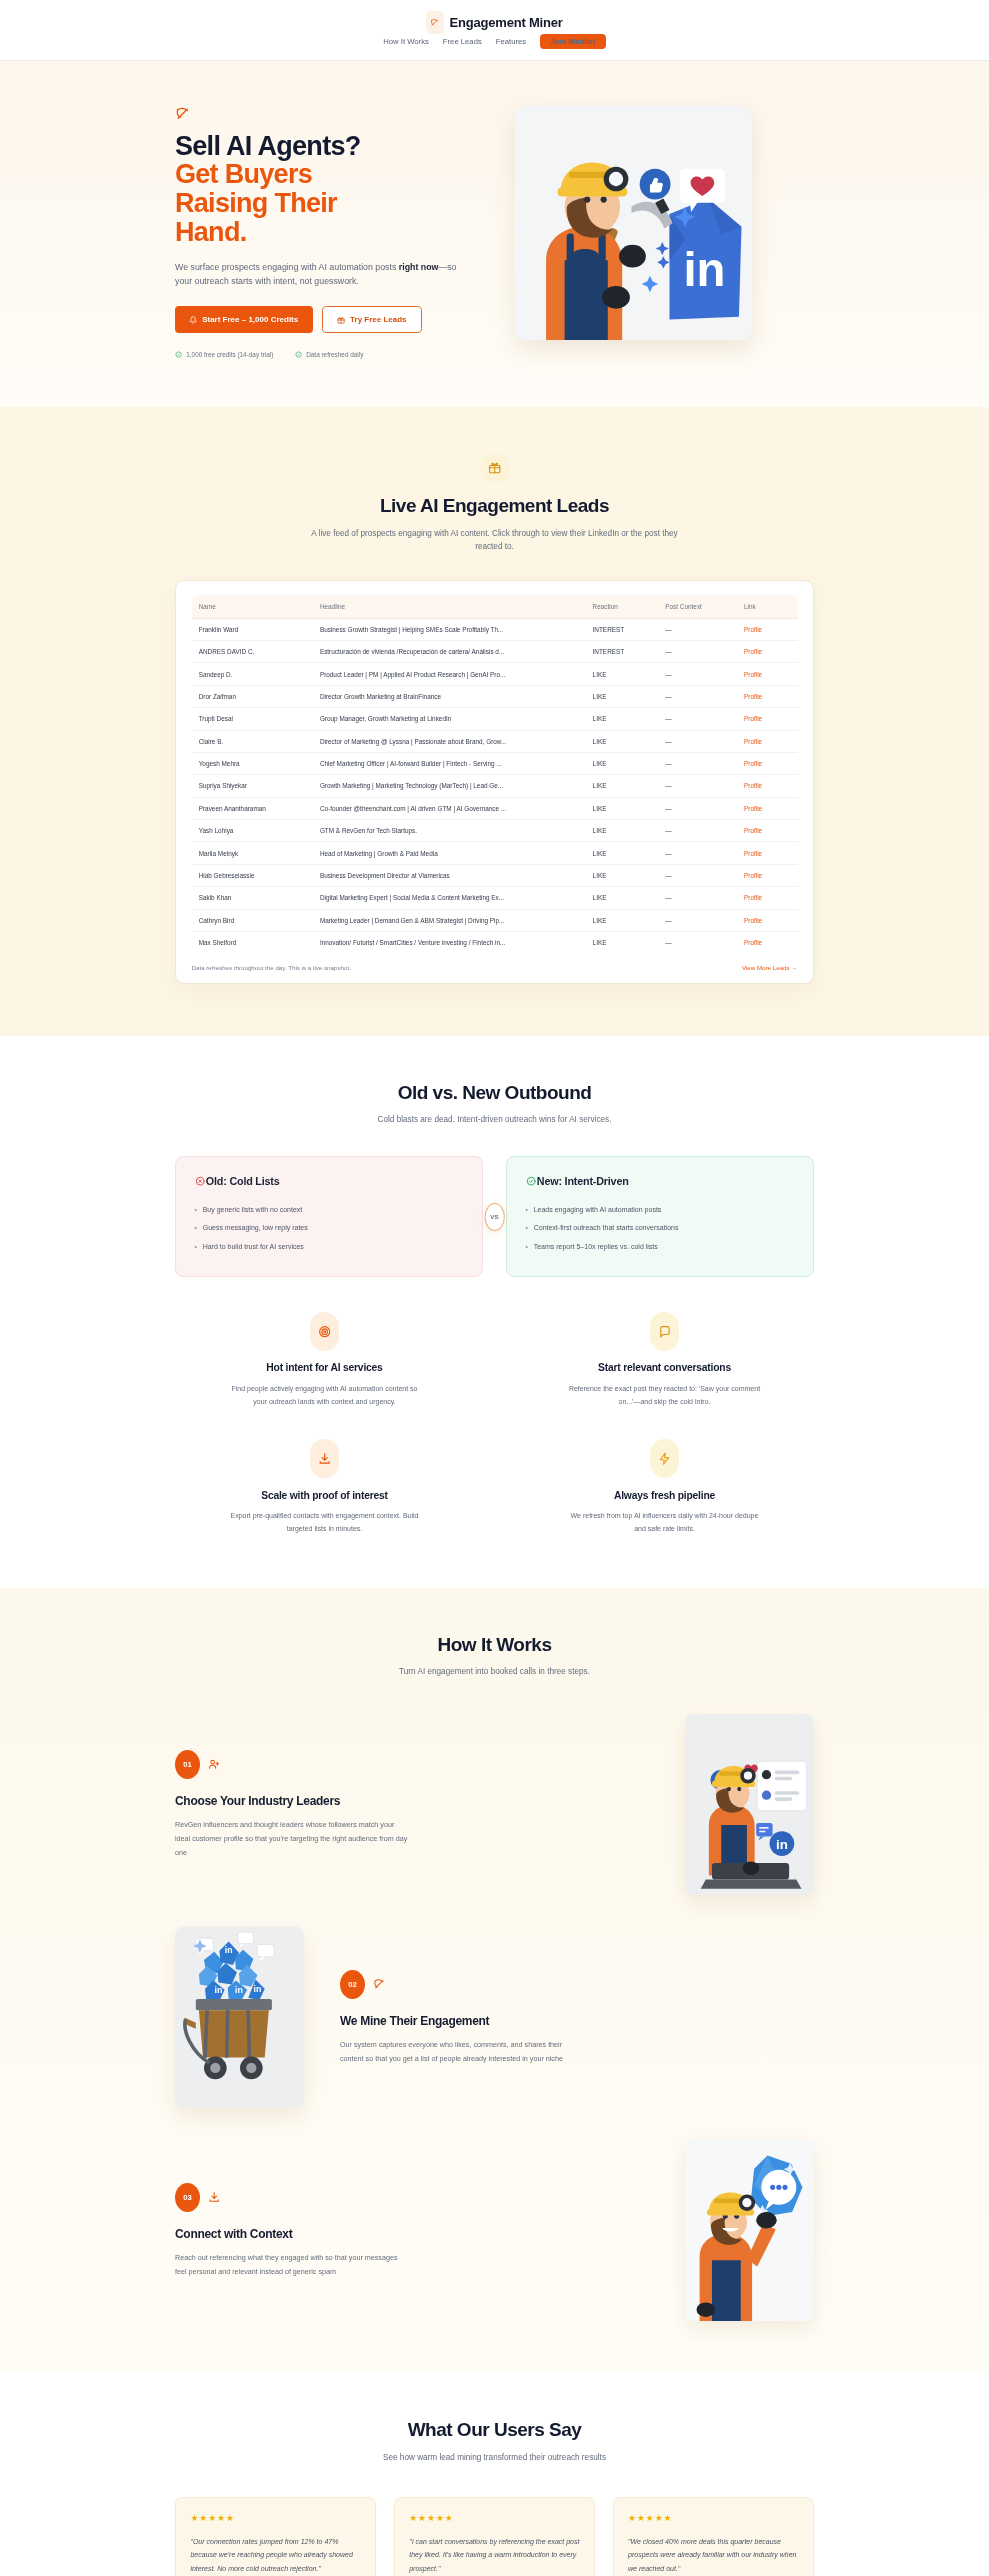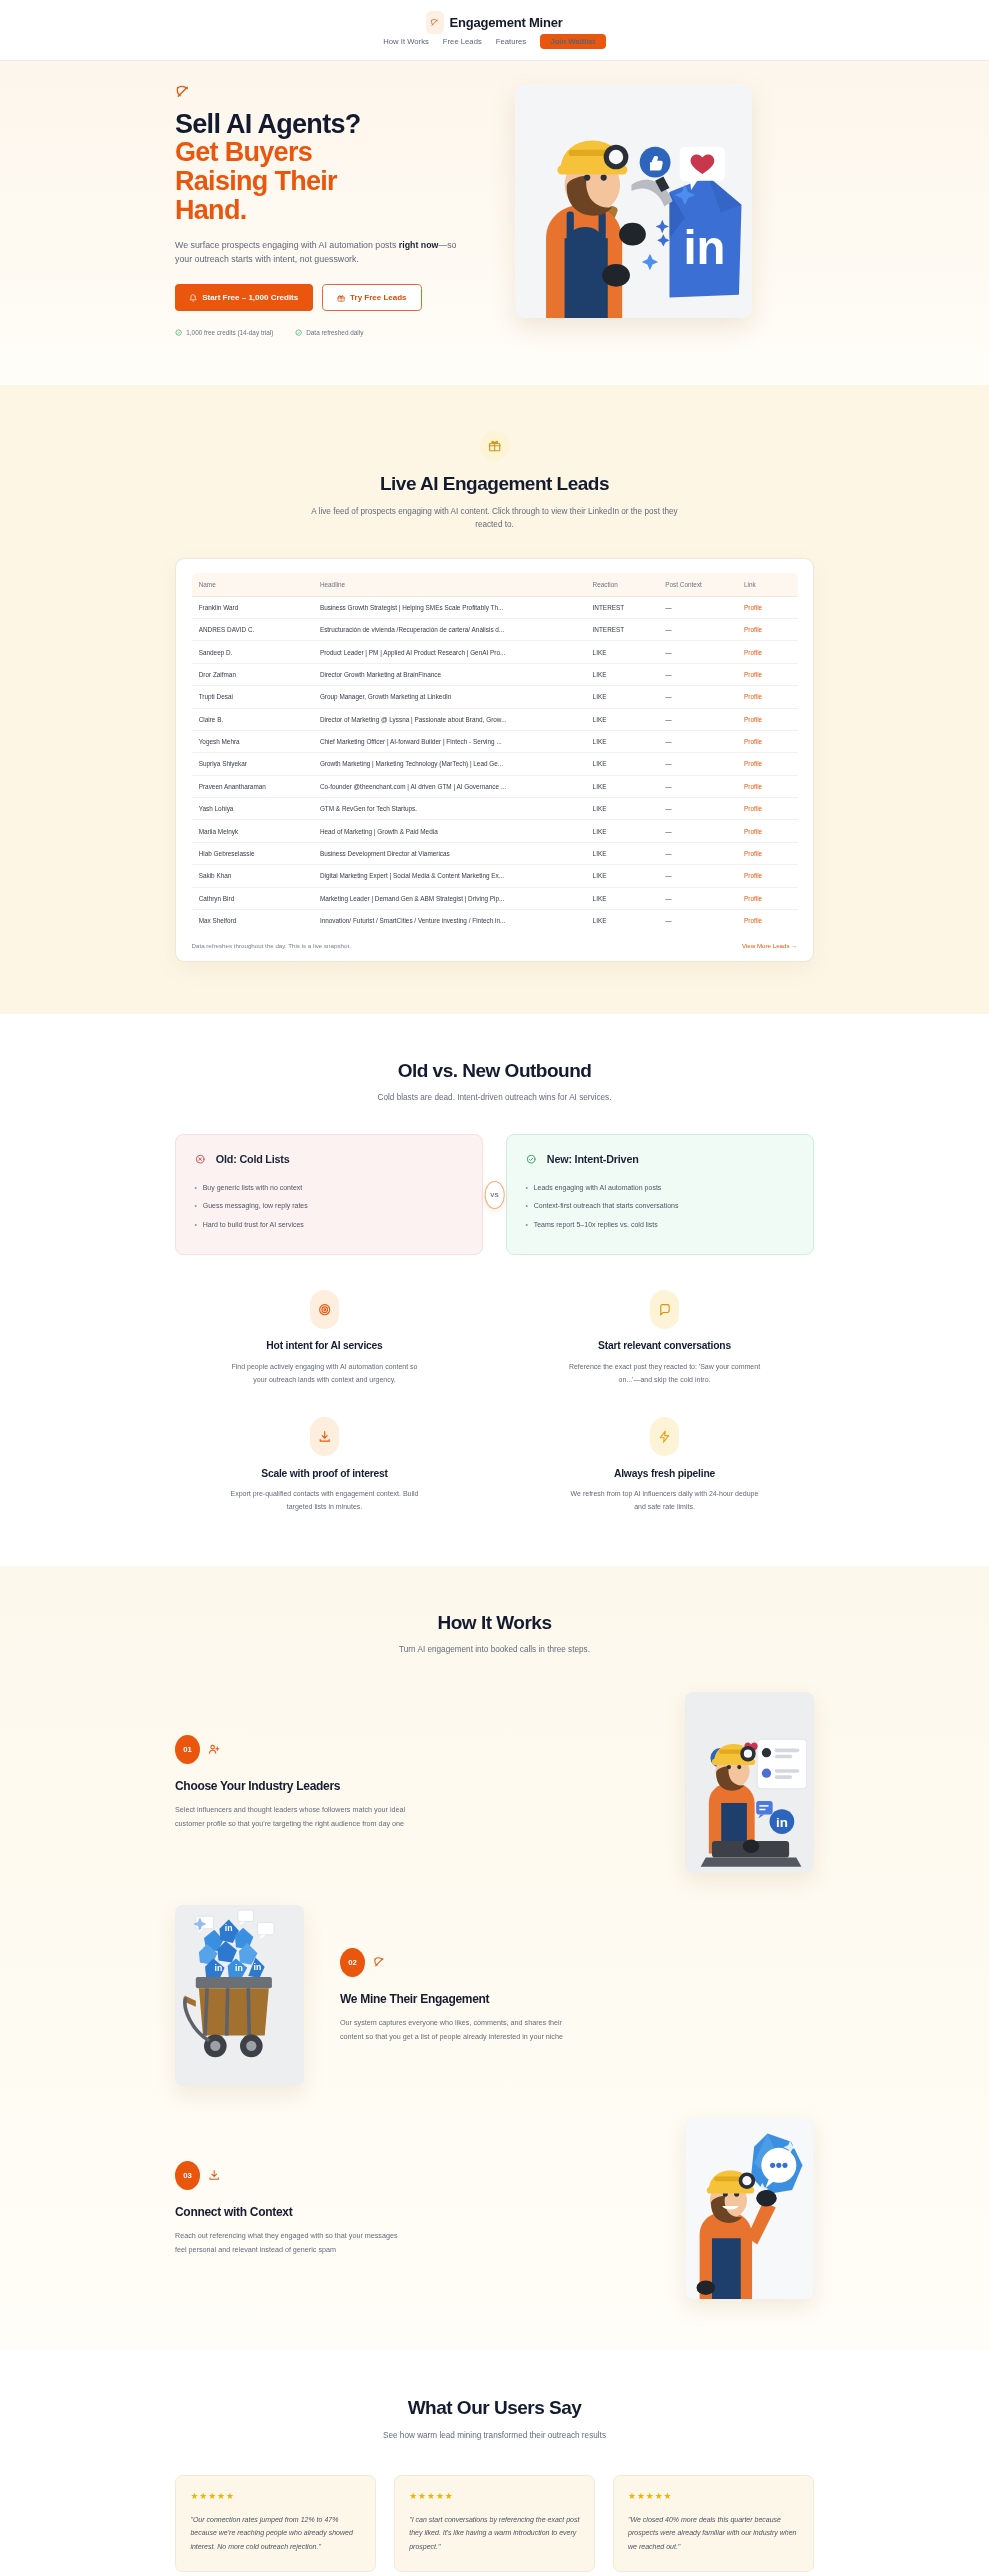--- a/index.html
+++ b/index.html
@@ -27,21 +27,21 @@
   .brand-name { font-size:13px; font-weight:700; letter-spacing:-0.2px; color:#14192c; }
   nav.main-nav { display:flex; align-items:center; gap:14px; }
   nav.main-nav a { font-size:7.7px; color:#5b6478; text-decoration:none; }
   .btn { border:none; cursor:pointer; font-family:inherit; display:inline-flex;
          align-items:center; justify-content:center; gap:4.6px; text-decoration:none; }
   .btn-primary { background:#ea560d; color:#fff; border-radius:4px; font-weight:700; }
   .btn-outline { background:#fff; color:#d4500c; border:0.8px solid #e2692c; border-radius:4.6px; font-weight:700; }
   .nav-cta { padding:0 10.3px; height:15px; font-size:7.7px; border-radius:4.1px; }
 
   
-  section.hero { background:linear-gradient(180deg,#fdf6ec 0%, #fefaf2 60%, #fffdf8 100%); padding:23px 0 49px; position:relative; overflow:hidden; }
+  section.hero { background:linear-gradient(180deg,#fdf6ec 0%, #fefaf2 60%, #fffdf8 100%); padding:45px 0 49px; position:relative; overflow:hidden; }
   .hero-inner { width:639px; margin:0 auto; display:flex; gap:31px; align-items:flex-start; }
   .hero-left { width:309px; }
   .hero-mini-icon { margin-bottom:10.3px; }
   h1.hero-title { font-size:27px; line-height:1.06; font-weight:800; letter-spacing:-0.7px; color:#141b30; }
   h1.hero-title .accent { color:#ea560d; display:block; }
   p.hero-sub { margin-top:14px; font-size:8.8px; line-height:1.62; color:#5e6678; max-width:289px; }
   p.hero-sub b { color:#1b2235; font-weight:700;margin-top:12px; }
   .hero-ctas { display:flex; gap:9.3px; margin-top:17.5px; }
   .cta-lg { height:27px; padding:0 14.4px; font-size:8px; }
   .hero-badges { display:flex; gap:21.6px; margin-top:17.5px; font-size:6.4px; color:#6b7383; }
@@ -76,21 +76,21 @@
   td.col-ctx { color:#9aa0ad; }
   a.profile-link { color:#ea560d; text-decoration:none; }
   .leads-foot { display:flex; justify-content:space-between; align-items:center; margin-top:10.3px; font-size:6.2px; color:#7a8191; }
   .leads-foot a { color:#ea560d; text-decoration:none; }
 
   
   .compare-grid { position:relative; display:flex; gap:23px; margin-top:30px; }
   .compare-card { flex:1; border-radius:8.2px; padding:17.5px 18.5px 20.6px; }
   .compare-card.old { background:#fdf2f2; border:0.5px solid #f8dede; }
   .compare-card.new { background:#f0fbf5; border:0.5px solid #cdeedc; }
-  .compare-head { display:flex; align-items:center; gap:11px; font-size:10.8px; font-weight:800; letter-spacing:-0.2px; }
+  .compare-head { display:flex; align-items:center; gap:1px; font-size:10.8px; font-weight:800; letter-spacing:-0.2px; }
   .compare-card.old .compare-head { color:#1b2235; }
   .compare-card.new .compare-head { color:#1b2235; }
   ul.compare-list { list-style:none; margin-top:13.4px; }
   ul.compare-list li { font-size:7px; color:#4d5566; padding:5.7px 0 5.7px 8.2px; position:relative; }
   ul.compare-list li:before { content:"•"; position:absolute; left:0; color:#8d95a4; }
   .vs-pill {
     position:absolute; left:50%; top:50%; transform:translate(-50%,-50%);
     width:20.6px; height:28px; border-radius:50%; background:#fff; border:0.8px solid #efb077;
     display:flex; align-items:center; justify-content:center;
     font-size:6.2px; font-weight:700; color:#6a7283; box-shadow:0 2.1px 6.2px rgba(200,150,90,.18);
@@ -499,21 +499,21 @@
             <span class="step-num">01</span>
             <span>
               <svg width="12.4" height="12.4" viewBox="0 0 24 24" fill="none" stroke="#ea560d" stroke-width="2" stroke-linecap="round">
                     <circle cx="9" cy="8" r="3.4"></circle>
                     <path d="M3 20c0-3.6 2.7-6 6-6s6 2.4 6 6"></path>
                     <path d="M18 8v6M15 11h6"></path>
                   </svg>
             </span>
           </div>
           <h3>Choose Your Industry Leaders</h3>
-          <p>Select influencers and thought leaders whose followers match your ideal customer profile so that you're targeting the right audience from day one</p>
+          <p>RevGen influencers and thought leaders whose followers match your ideal customer profile so that you're targeting the right audience from day one</p>
         </div>
         <div class="step-art">
           <svg viewBox="0 0 250 352" width="129" height="181">
             <rect width="250" height="352" fill="#eceef0"></rect>
             <rect x="140" y="92" width="96" height="96" rx="8" fill="#fff" stroke="#cfd3d9"></rect>
             <circle cx="158" cy="118" r="9" fill="#2b2f36"></circle>
                 <rect x="174" y="110" width="48" height="7" rx="3.5" fill="#d4d8de"></rect>
                 <rect x="174" y="122" width="34" height="7" rx="3.5" fill="#d4d8de"></rect>
             <circle cx="158" cy="158" r="9" fill="#4a6fd0"></circle>
                 <rect x="174" y="150" width="48" height="7" rx="3.5" fill="#d4d8de"></rect>

